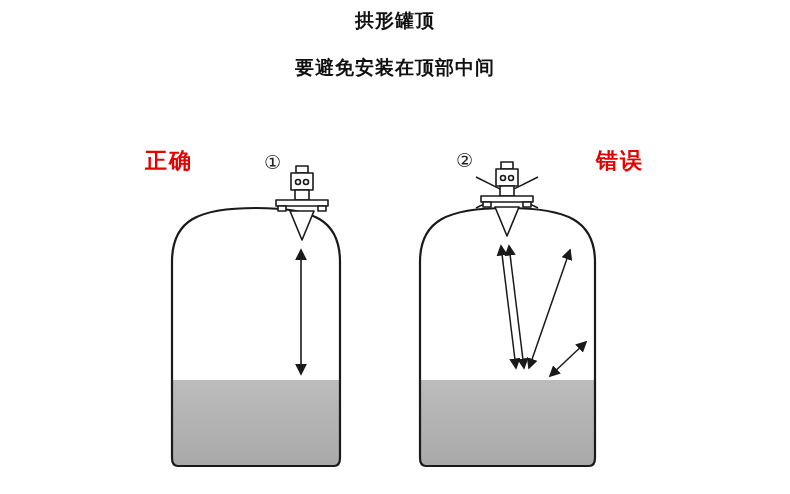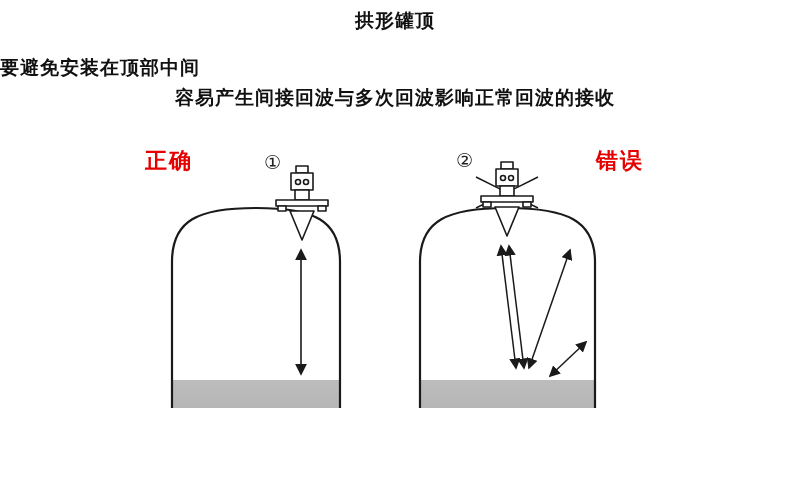--- a/index.html
+++ b/index.html
@@ -1,30 +1,30 @@
 <!DOCTYPE html>
 <html><head>
 <meta charset="utf-8">
 <style>
   html,body{margin:0;padding:0;background:#fff;}
   .page{
     position:relative;
-    width:790px;height:408px;
+    width:790px;height:494px;
     background:#fff;
     font-family:"Liberation Sans","DejaVu Sans",sans-serif;
     overflow:hidden;
   }
   .title{
     position:absolute;top:8px;left:0;width:100%;
     text-align:center;font-size:19px;font-weight:700;color:#111;
     letter-spacing:1px;
   }
   .note-line1{
     position:absolute;top:55px;left:0;width:100%;
-    text-align:left;font-size:19px;font-weight:700;color:#111;
+    text-align:center;font-size:19px;font-weight:700;color:#111;
     letter-spacing:1px;
   }
   .note-line2{
     position:absolute;top:85px;left:0;width:100%;
     text-align:center;font-size:19px;font-weight:700;color:#111;
     letter-spacing:1px;
   }
   .verdict{
     position:absolute;font-size:22px;font-weight:700;color:#e60000;
     letter-spacing:2px;
@@ -38,21 +38,20 @@
   .circ-num.two{left:456px;top:149px;}
   svg.diagram{position:absolute;left:0;top:0;}
 </style>
 </head>
 <body>
 
 <div class="page">
 
   <div class="title">拱形罐顶</div>
   <div class="note-line1">要避免安装在顶部中间</div>
-  <div class="note-line2">容易产生间接回波与多次回波影响正常回波的接收</div>
 
   <div class="verdict correct">正确</div>
   <div class="circ-num one">①</div>
   <div class="circ-num two">②</div>
   <div class="verdict wrong">错误</div>
 
   <svg class="diagram" width="790" height="494" viewBox="0 0 790 494">
     <defs>
       <marker id="arr" viewBox="0 0 10 10" refX="8.5" refY="5" markerWidth="7.5" markerHeight="7.5" orient="auto-start-reverse">
         <path d="M0,0 L10,5 L0,10 z" fill="#1a1a1a"></path>

